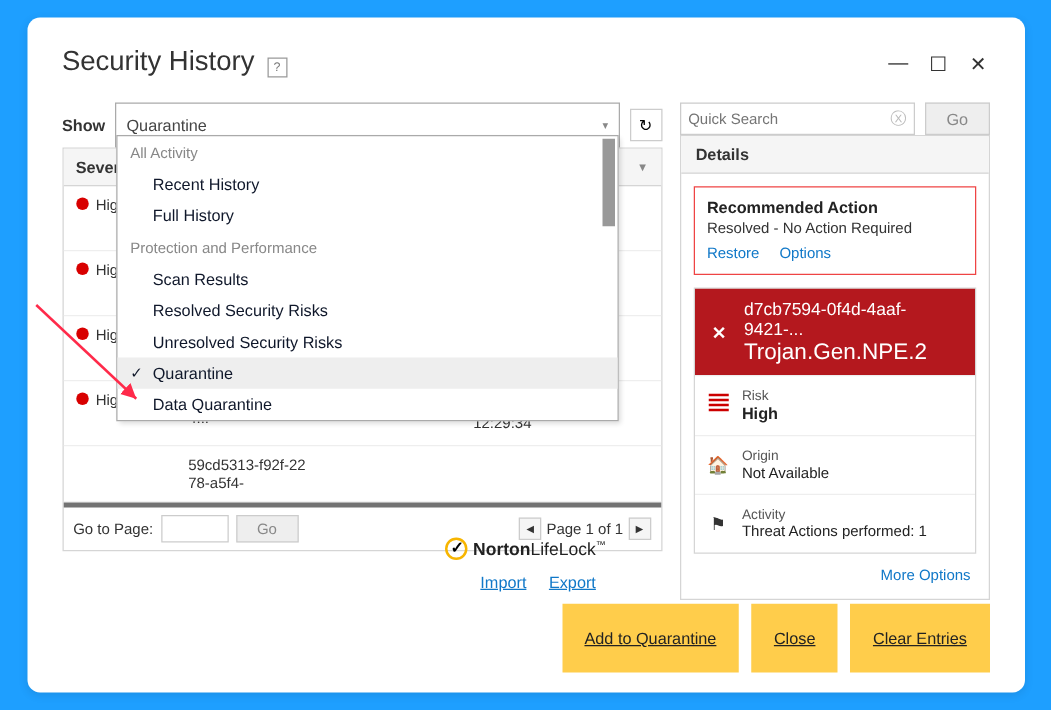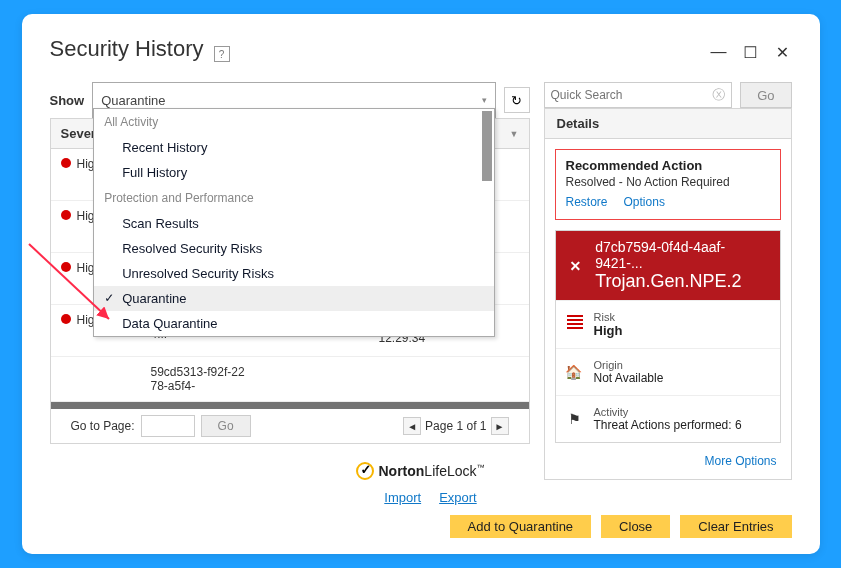--- a/index.html
+++ b/index.html
@@ -31,21 +31,21 @@
 .thead { display: flex; background: #f5f5f5; border-bottom: 1px solid #d5d5d5; }
 .th { padding: 7px 10px; font-size: 13px; font-weight: 600; color: #333; border-right: 1px solid #d5d5d5; display: flex; align-items: center; }
 .th:last-child { border-right: none; }
 .th .sort { margin-left: auto; font-size: 9px; color: #888; }
 .c-sev { width: 90px; } .c-act { width: 120px; } .c-stat { width: 108px; } .c-date { flex: 1; }
 .trow { display: flex; border-bottom: 1px solid #eee; min-height: 52px; }
 .td { padding: 8px 10px; font-size: 12px; color: #333; word-break: break-all; }
 .sev-dot { width: 10px; height: 10px; border-radius: 50%; background: #d80000; display: inline-block; margin-right: 6px; }
 .td.c-date { line-height: 1.4; }
 
-.pager { display: flex; align-items: center; padding: 6px 20px; border-top: 7px solid #737373; gap: 6px; }
+.pager { display: flex; align-items: center; padding: 6px 8px; border-top: 4px solid #737373; gap: 6px; }
 .pager .goto-lbl { font-size: 12px; color: #333; }
 .pager input { width: 54px; height: 22px; border: 1px solid #ccc; padding: 0 4px; font-size: 12px; }
 .pager .go-btn { background: #eee; border: 1px solid #ccc; padding: 3px 16px; font-size: 12px; color: #888; }
 .pager .nav { margin-left: auto; display: flex; align-items: center; gap: 4px; font-size: 12px; color: #333; }
 .pager .pg-btn { width: 18px; height: 18px; border: 1px solid #ccc; background: #f5f5f5; display: inline-flex; align-items: center; justify-content: center; font-size: 10px; }
 
 .search-row { display: flex; gap: 8px; }
 .search-box { flex: 1; border: 1px solid #ccc; height: 26px; display: flex; align-items: center; padding: 0 6px; }
 .search-box input { border: none; outline: none; flex: 1; font-size: 12px; color: #888; }
 .search-clear { color: #bbb; font-size: 13px; }
@@ -74,21 +74,21 @@
 .more-opt { text-align: right; padding: 8px 4px 0 0; }
 
 .footer { position: absolute; bottom: 16px; left: 28px; right: 28px; display: flex; align-items: center; gap: 10px; flex-direction: column; }
 .brand { display: flex; align-items: center; gap: 4px; font-size: 14px; font-weight: 700; color: #222; }
 .brand-ring { width: 18px; height: 18px; border: 2px solid #f7b500; border-radius: 50%; position: relative; }
 .brand-ring::after { content: "✓"; position: absolute; top: -2px; left: 2px; font-size: 13px; color: #000; }
 .tm { font-size: 8px; vertical-align: super; font-weight: 400; }
 .footer-links { margin-left: 20px; display: flex; gap: 18px; }
 .footer-links a { color: #1078c8; font-size: 13px; text-decoration: underline; cursor: pointer; }
 .footer-btns { margin-left: auto; display: flex; gap: 10px; }
-.btn-y { background: #ffcd4b; border: none; padding: 4px 18px; font-size: 13px; color: #222; cursor: pointer; }
+.btn-y { background: #ffcd4b; border: none; padding: 20px 18px; font-size: 13px; color: #222; cursor: pointer; text-decoration: underline; }
 
 .arrow-annot { position: absolute; top: 225px; left: 2px; z-index: 200; }
 
 </style>
 </head>
 <body>
 
 <div class="window">
 
   <div class="titlebar">
@@ -223,21 +223,21 @@
               <span class="threat-icon">🏠</span>
               <div>
                 <div class="ti-label">Origin</div>
                 <div class="ti-val norm">Not Available</div>
               </div>
             </div>
             <div class="threat-item">
               <span class="threat-icon">⚑</span>
               <div>
                 <div class="ti-label">Activity</div>
-                <div class="ti-val norm">Threat Actions performed: 6</div>
+                <div class="ti-val norm">Threat Actions performed: 1</div>
               </div>
             </div>
           </div>
           <div class="more-opt"><span class="link">More Options</span></div>
         </div>
       </div>
     </div>
   </div>
 
   <div class="footer">

